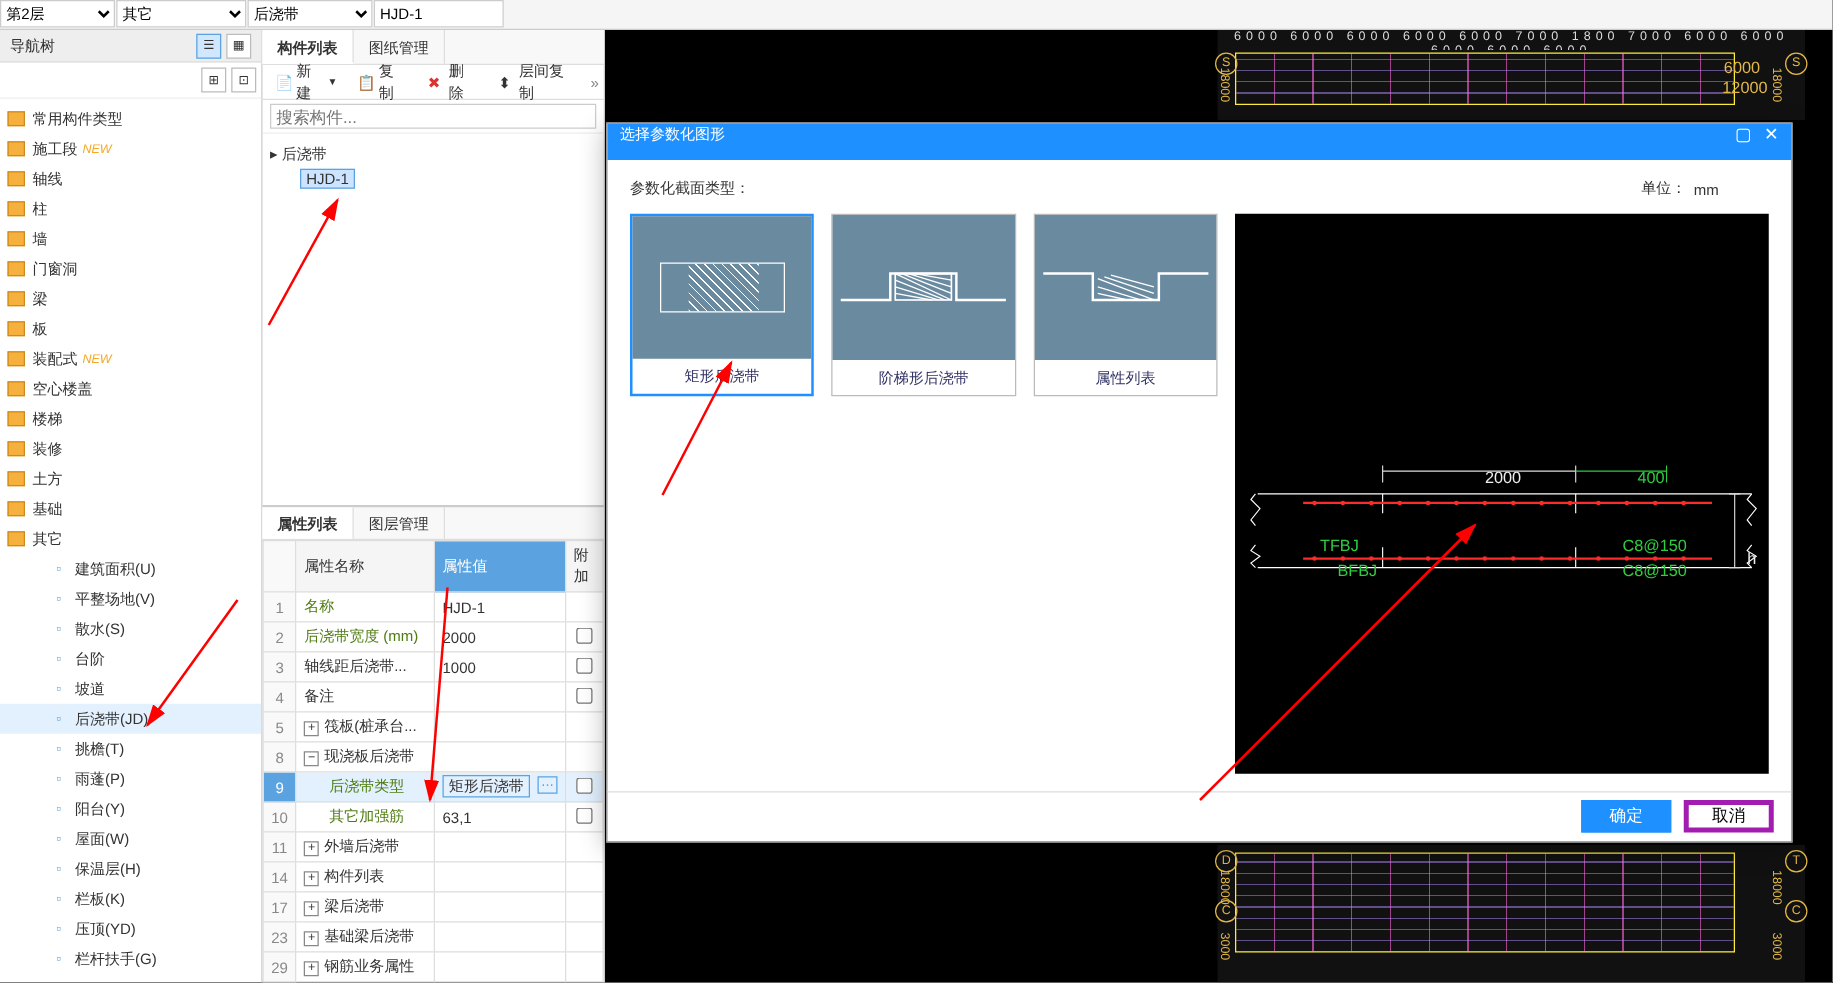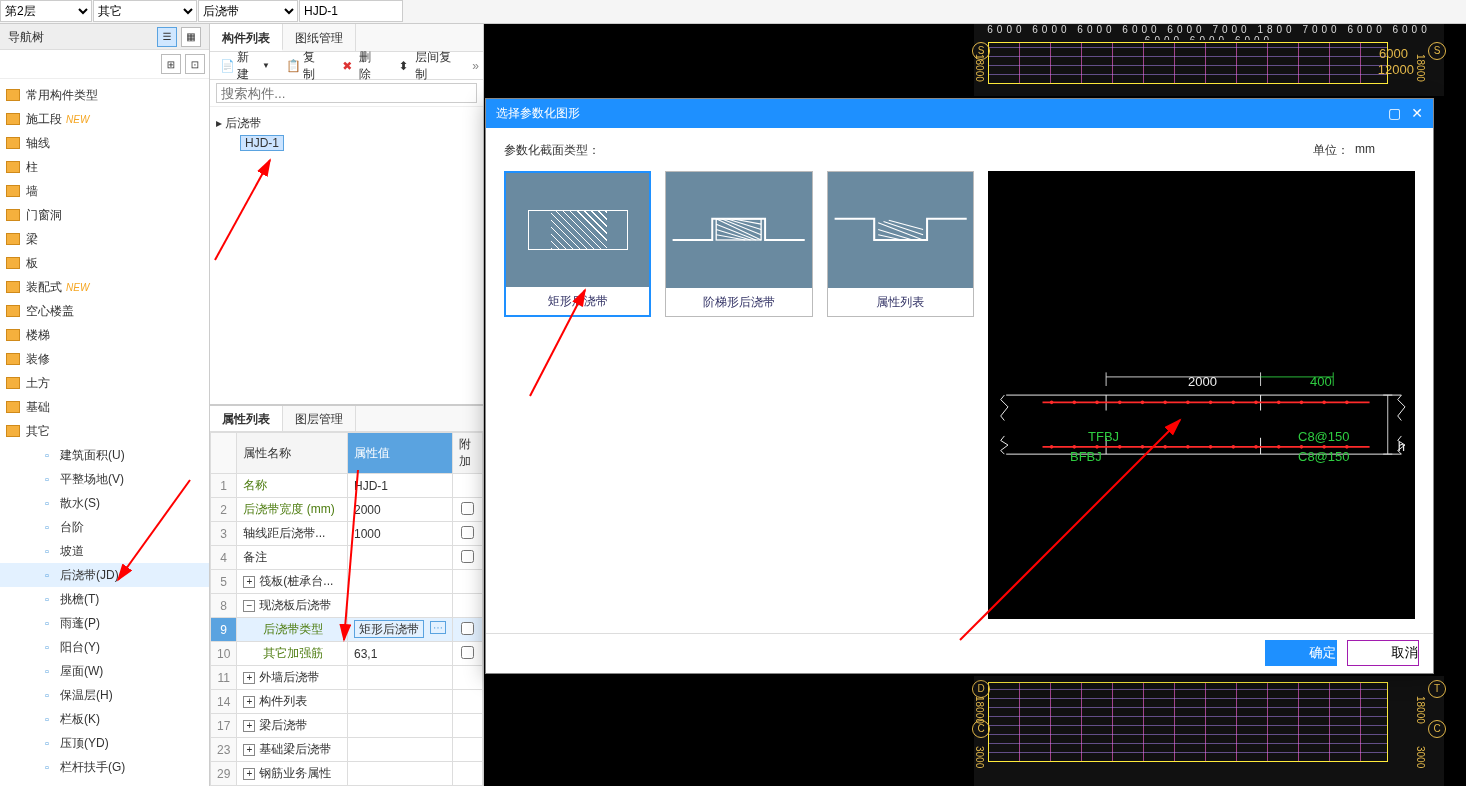--- a/index.html
+++ b/index.html
@@ -59,39 +59,39 @@
 .prop-table .blue-text { color: #4d7c0f; }
 .prop-table tr.selected td { background: #e3f1ff; }
 .prop-table tr.selected .row-num { background: #5aa3e0; color: #fff; }
 .prop-table .expand-btn { display: inline-block; width: 12px; height: 12px; border: 1px solid #888; text-align: center; line-height: 10px; margin-right: 4px; font-size: 10px; cursor: pointer; }
 .prop-table .checkbox { width: 14px; text-align: center; }
 .prop-table .val-input { width: 100%; border: 1px solid #5aa3e0; padding: 1px 4px; position: relative; }
 .prop-table .val-dots { float: right; color: #5aa3e0; border: 1px solid #5aa3e0; padding: 0 2px; font-size: 10px; cursor: pointer; }
 
 
 .dialog-overlay { position: absolute; left: 485px; top: 98px; width: 949px; height: 576px; background: #fff; border: 1px solid #888; box-shadow: 0 4px 20px rgba(0,0,0,0.3); display: flex; flex-direction: column; z-index: 100; }
-.dialog-title { height: 30px; background: #1e90ff; color: #fff; display: flex; align-items: center; padding: 0 10px; }
+.dialog-title { height: 30px; background: #1e90ff; color: #fff; display: flex; padding: 0 10px; }
 .dialog-title-text { flex: 1; }
 .dialog-title-btns { display: flex; gap: 10px; }
 .dialog-title-btn { cursor: pointer; font-size: 14px; }
 .dialog-body { flex: 1; display: flex; flex-direction: column; padding: 14px 18px; }
-.dialog-row1 { display: flex; align-items: flex-start; margin-bottom: 12px; }
+.dialog-row1 { display: flex; align-items: flex-end; margin-bottom: 12px; }
 .dialog-row1 .unit-label { margin-left: auto; margin-right: 6px; }
 .dialog-row1 .unit-val { width: 60px; }
 .section-types { display: flex; gap: 14px; margin-bottom: 14px; }
 .section-card { width: 148px; height: 146px; border: 1px solid #bbb; display: flex; flex-direction: column; cursor: pointer; }
 .section-card.selected { border: 2px solid #1e90ff; }
 .section-preview { flex: 1; background: #6a8aa0; display: flex; align-items: center; justify-content: center; }
 .section-label { height: 28px; line-height: 28px; text-align: center; color: #336; }
 .preview-rect { width: 100px; height: 40px; border: 1px solid #fff; position: relative; }
 .preview-rect .hatch { position: absolute; left: 22px; top: 0; width: 56px; height: 100%; background: repeating-linear-gradient(45deg, #fff 0, #fff 1px, transparent 1px, transparent 5px); }
 
 .dialog-preview-big { flex: 1; background: #000; position: relative; }
 .dialog-footer { height: 42px; display: flex; align-items: center; justify-content: flex-end; gap: 10px; padding: 0 14px; border-top: 1px solid #ddd; }
-.btn { min-width: 72px; height: 26px; border: 1px solid #a21caf; background: #fff; cursor: pointer; text-align: right; }
+.btn { min-width: 72px; height: 26px; border: 4px solid #a21caf; background: #fff; cursor: pointer; }
 .btn.primary { background: #1e90ff; color: #fff; border-color: #1e90ff; }
 
 
 .cad-strip { position: absolute; background: #111; }
 .cad-strip .ruler { position: absolute; top: 0; left: 0; right: 0; height: 16px; color: #ddd; font-size: 10px; letter-spacing: 4px; text-align: center; overflow: hidden; }
 .cad-grid { position: absolute; background: repeating-linear-gradient(0deg, transparent 0, transparent 8px, rgba(180,140,255,0.5) 8px, rgba(180,140,255,0.5) 9px), repeating-linear-gradient(90deg, transparent 0, transparent 30px, rgba(255,100,220,0.6) 30px, rgba(255,100,220,0.6) 31px); border: 1px solid #ffeb3b; }
 .cad-circle { position: absolute; width: 18px; height: 18px; border: 1px solid #e3b84a; border-radius: 50%; color: #e3b84a; font-size: 10px; text-align: center; line-height: 16px; }
 .cad-vtext { position: absolute; color: #e3b84a; font-size: 10px; writing-mode: vertical-rl; }
 
 
@@ -505,21 +505,21 @@
               <circle cx="395" cy="302" r="2"></circle>
           </g>
 
           <line x1="440" y1="245" x2="440" y2="310" stroke="#ddd"></line>
           <line x1="435" y1="245" x2="445" y2="245" stroke="#ddd"></line>
           <line x1="435" y1="310" x2="445" y2="310" stroke="#ddd"></line>
         </svg>
         <span class="dim-text" style="left:200px;top:203px">2000</span>
         <span class="dim-text green" style="left:322px;top:203px">400</span>
         <span class="dim-text" style="right:10px;top:268px">h</span>
-        <span class="dim-text green" style="left:100px;top:258px">TFBJ</span>
+        <span class="dim-text green" style="left:68px;top:258px">TFBJ</span>
         <span class="dim-text green" style="left:82px;top:278px">BFBJ</span>
         <span class="dim-text green" style="left:310px;top:258px">C8@150</span>
         <span class="dim-text green" style="left:310px;top:278px">C8@150</span>
       </div>
     </div>
   </div>
   <div class="dialog-footer">
     <button class="btn primary">确定</button>
     <button class="btn">取消</button>
   </div>

